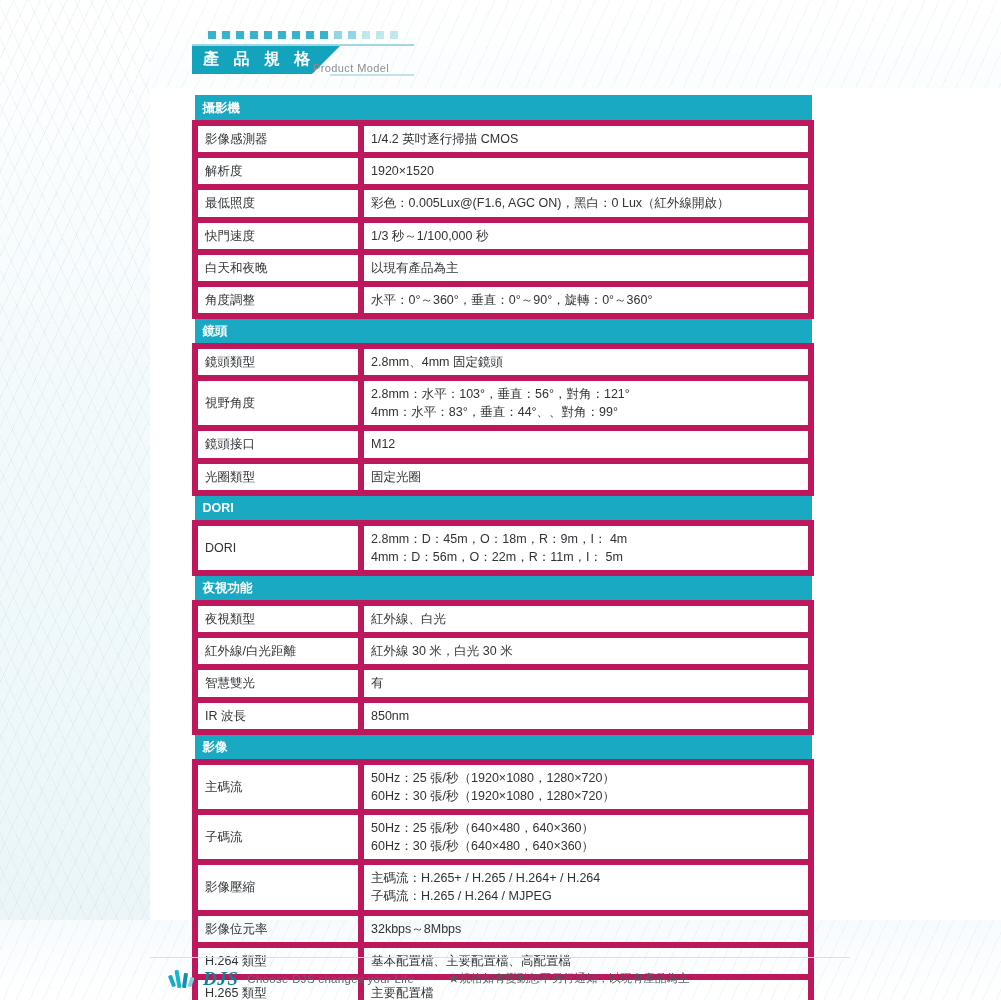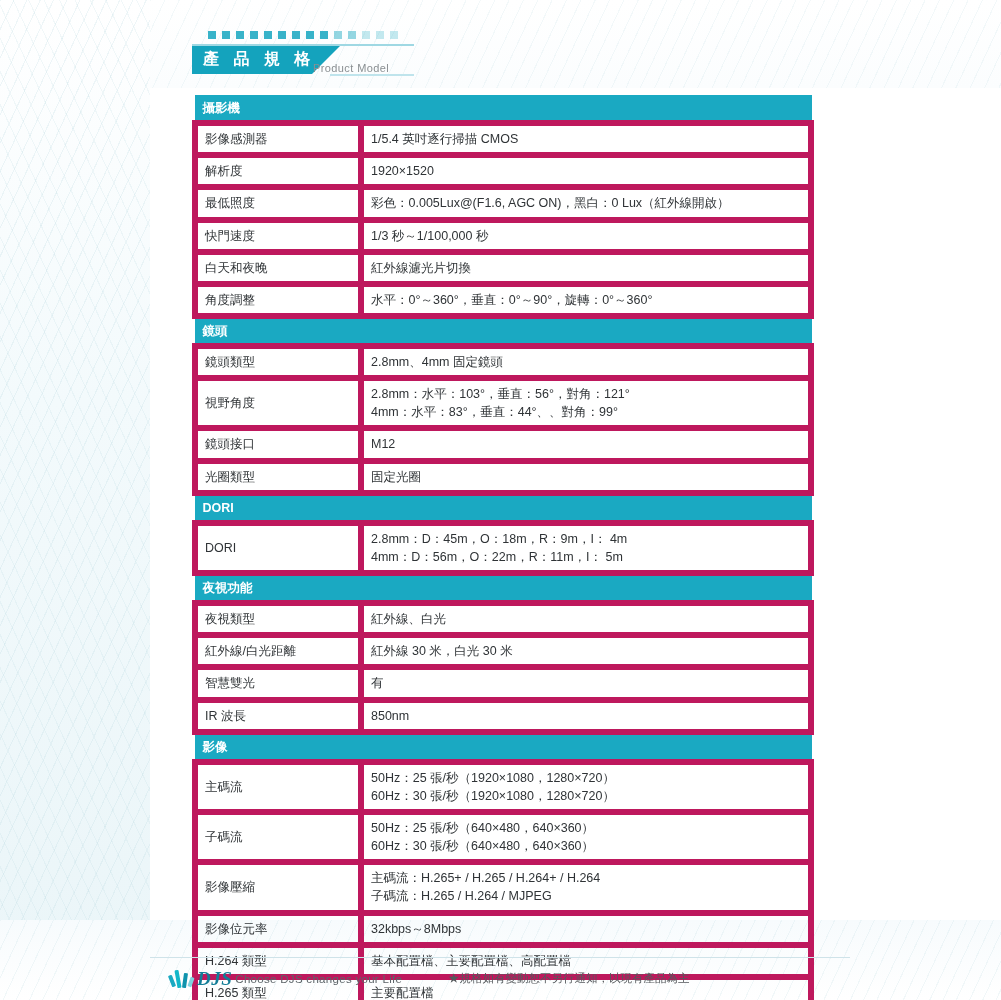--- a/index.html
+++ b/index.html
@@ -159,21 +159,21 @@
     width: 700px;
     height: 1px;
     background: #cfe3e9;
   }
   .footer-logo {
     position: absolute;
     left: 168px;
     bottom: 10px;
     display: flex;
     align-items: center;
-    gap: 3px;
+    gap: 9px;
   }
   .footer-mark {
     width: 26px;
     height: 22px;
     position: relative;
   }
   .footer-mark span {
     position: absolute;
     background: #1aa9c2;
     width: 4px;
@@ -240,21 +240,21 @@
       <col class="col-label">
       <col>
     </colgroup>
     <tbody id="spec-body">
         <tr class="section">
           <td colspan="2">攝影機</td>
         </tr>
         <tr>
           <td class="label">影像感測器</td>
           <td class="value">
-            <span class="ln">1/5.4 英吋逐行掃描 CMOS</span>
+            <span class="ln">1/4.2 英吋逐行掃描 CMOS</span>
           </td>
         </tr>
         <tr>
           <td class="label">解析度</td>
           <td class="value">
             <span class="ln">1920×1520</span>
           </td>
         </tr>
         <tr>
           <td class="label">最低照度</td>
@@ -264,21 +264,21 @@
         </tr>
         <tr>
           <td class="label">快門速度</td>
           <td class="value">
             <span class="ln">1/3 秒～1/100,000 秒</span>
           </td>
         </tr>
         <tr>
           <td class="label">白天和夜晚</td>
           <td class="value">
-            <span class="ln">紅外線濾光片切換</span>
+            <span class="ln">以現有產品為主</span>
           </td>
         </tr>
         <tr>
           <td class="label">角度調整</td>
           <td class="value">
             <span class="ln">水平：0°～360°，垂直：0°～90°，旋轉：0°～360°</span>
           </td>
         </tr>
         <tr class="section">
           <td colspan="2">鏡頭</td>

